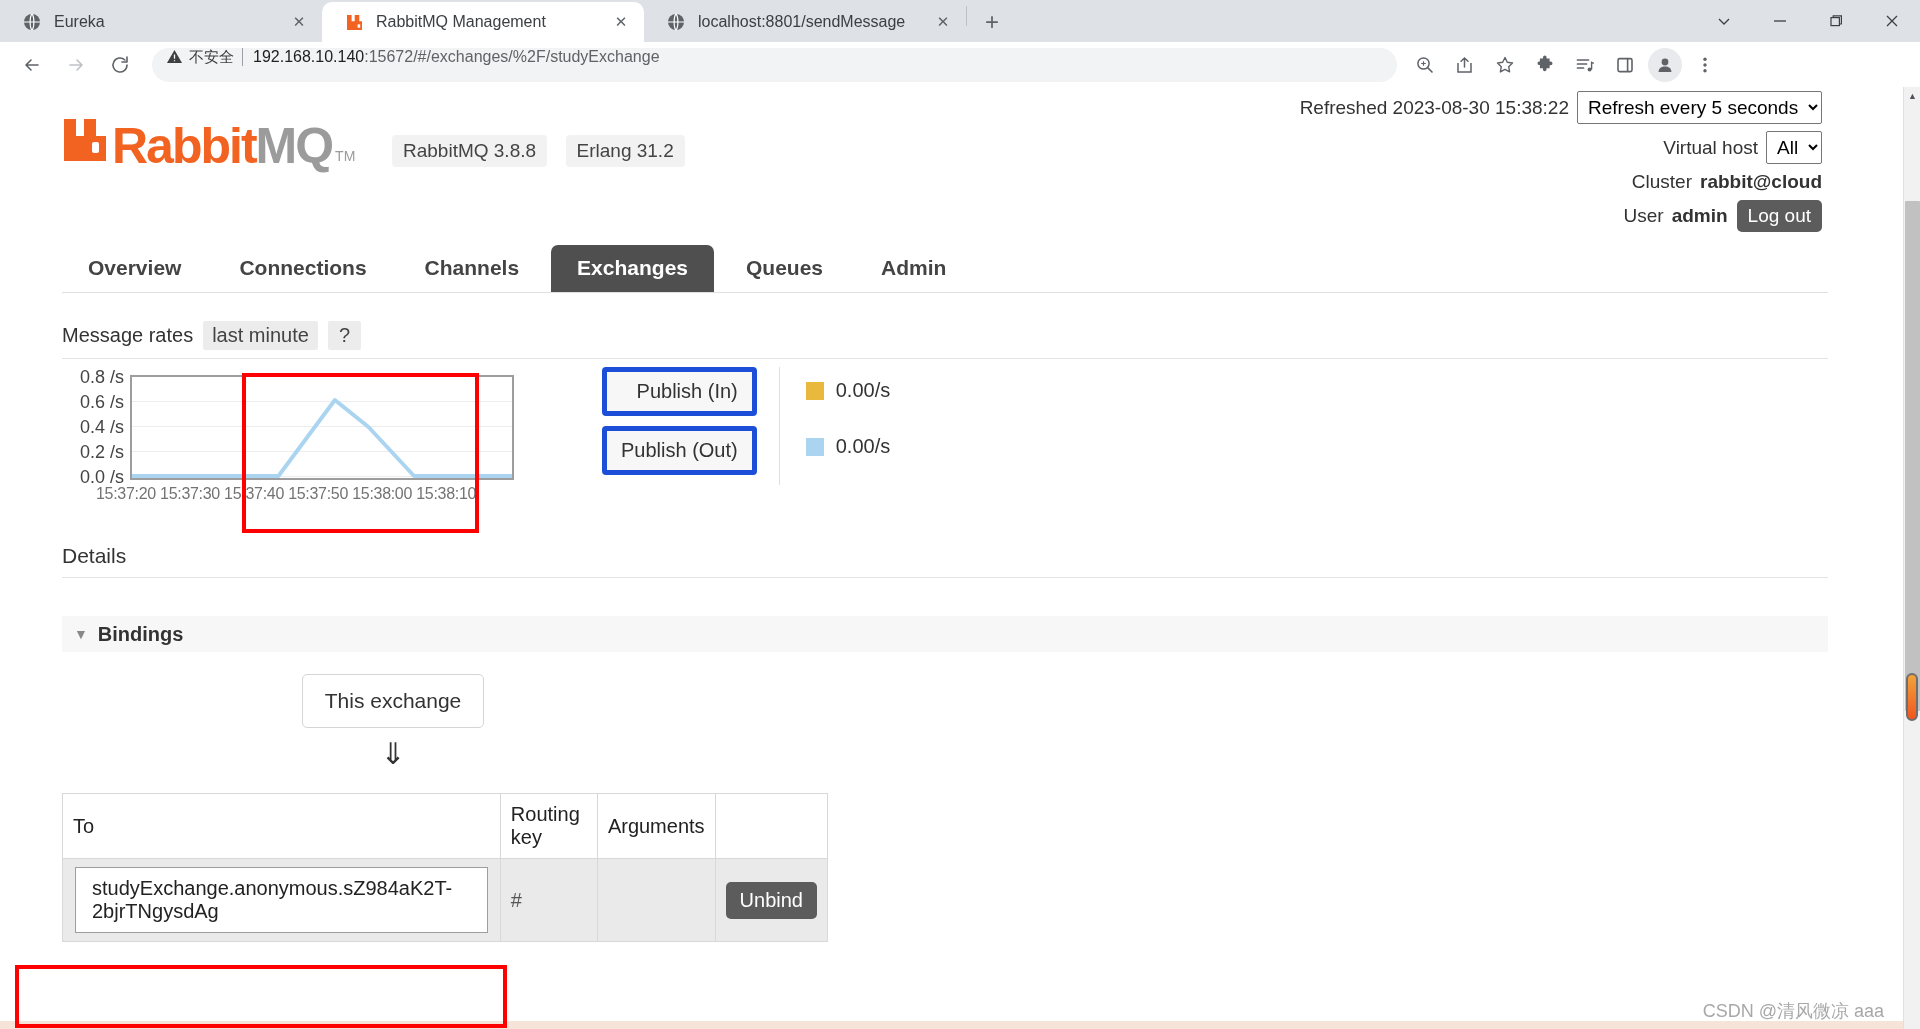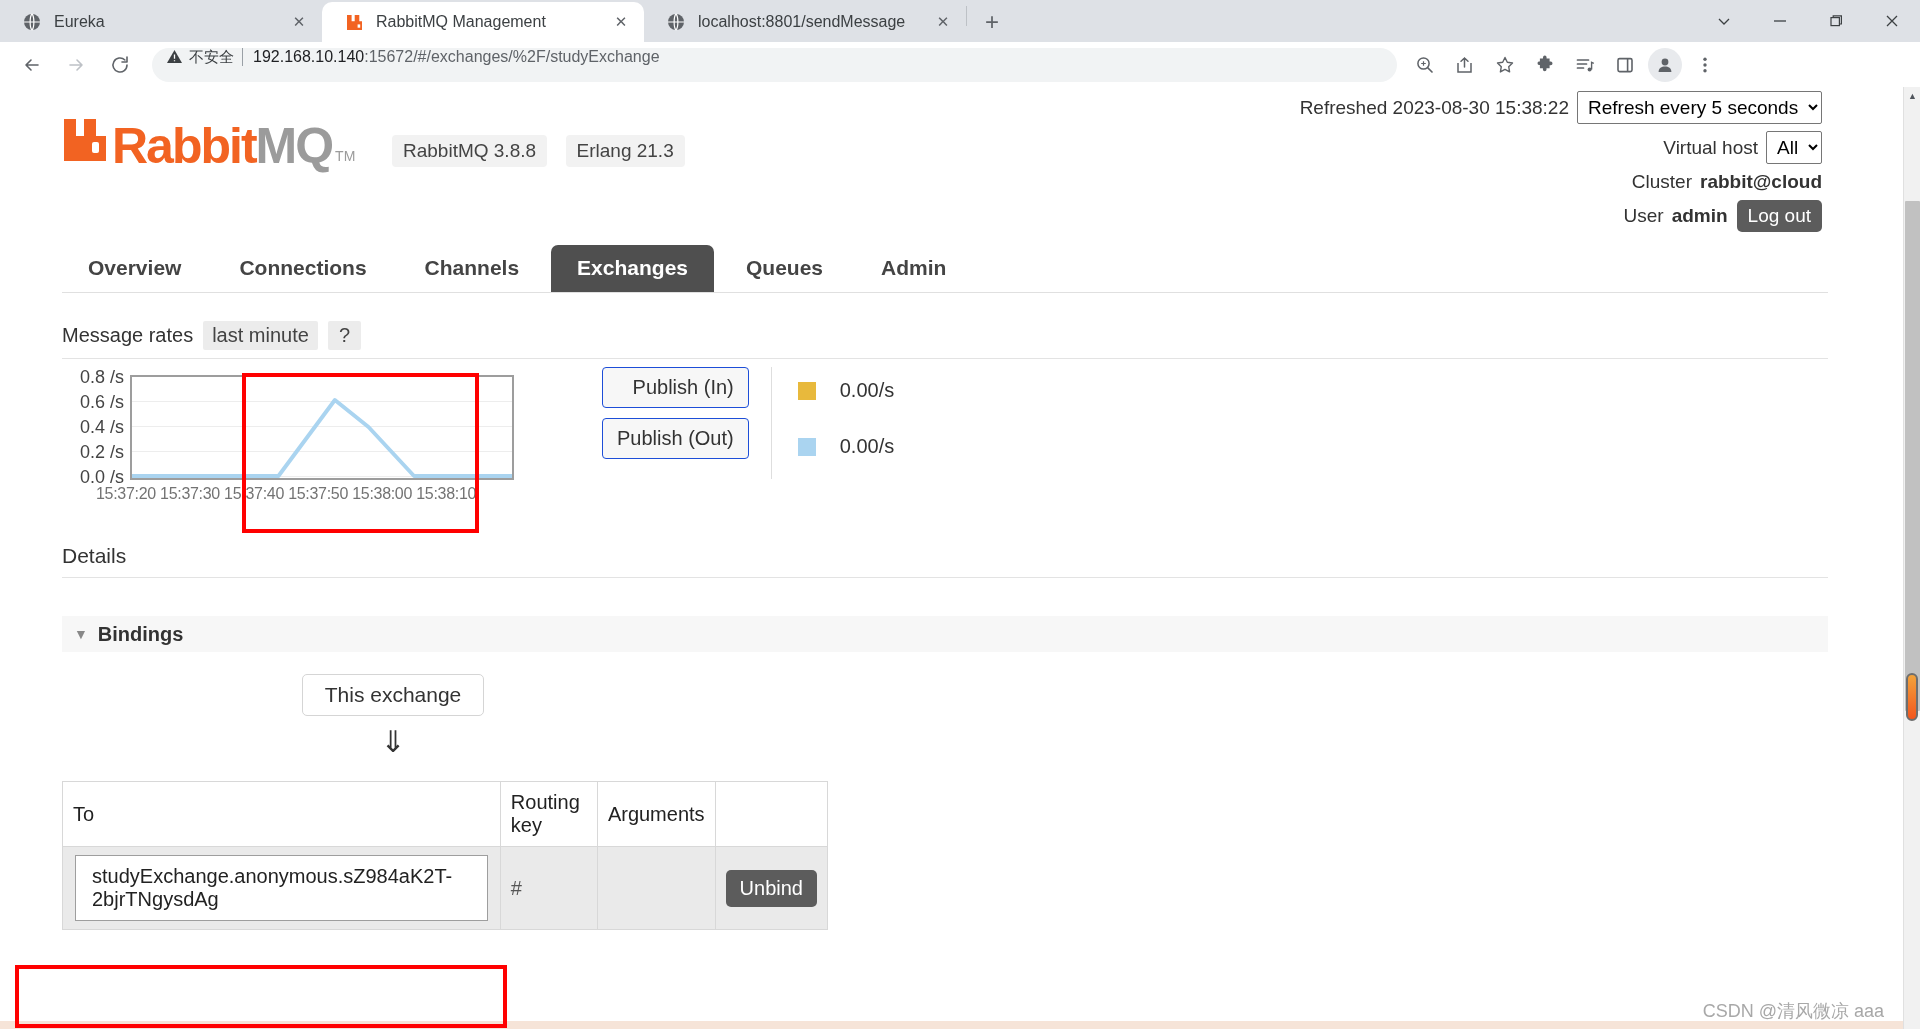--- a/index.html
+++ b/index.html
@@ -192,29 +192,29 @@
     font-size: 16px; color: #737373; white-space: nowrap; letter-spacing: -0.3px;
   }
   .redbox-chart {
     position: absolute; left: 180px; top: -2px; width: 237px; height: 160px;
     border: 4px solid #ff0000; pointer-events: none;
   }
 
   .legend { position: absolute; left: 540px; top: 8px; display: flex; }
   .legend-labels { display: flex; flex-direction: column; }
   .lgbtn {
-    background: #f7f7f7; border: 1px solid #1d4ed8; border-radius: 4px;
+    background: #f7f7f7; border: 5px solid #1d4ed8; border-radius: 4px;
     font-size: 20px; color: #333; padding: 8px 14px; margin-bottom: 10px;
     text-align: right; min-width: 126px; line-height: 1.15;
   }
   .legend-vals {
     border-left: 1px solid #dedede; padding-left: 26px; margin-left: 22px;
     display: flex; flex-direction: column;
   }
-  .lgval { display: flex; align-items: center; height: 47px; margin-bottom: 9px; gap: 12px; }
+  .lgval { display: flex; align-items: center; height: 47px; margin-bottom: 9px; }
   .swatch { width: 18px; height: 18px; margin-right: 12px; display:inline-block; }
   .lgval .num { font-size: 20px; color: #333; }
 
   
   .sec-head { font-size: 21px; color: #333; margin: 0 0 0 14px; }
   .sec-head-rule { height: 1px; background: #e3e3e3; margin: 9px 0 0 14px; }
   .kvtable { margin-left: 14px; margin-top: 12px; border-collapse: collapse; }
   .kvtable td { padding: 4px 0; vertical-align: top; }
   .kvtable td.k {
     text-align: right; font-size: 21px; color: #333; font-weight: bold;
@@ -229,21 +229,21 @@
     margin: 38px 0 0 14px; background: #f7f7f7;
     height: 36px; display: flex; align-items: center;
     padding-left: 12px; width: calc(100% - 14px);
   }
   .caret { color: #888; font-size: 14px; margin-right: 10px; }
   .bindhead .t { font-size: 20px; font-weight: bold; color: #333; }
 
   .exch-box-wrap { text-align: center; margin-top: 22px; padding-right: 1090px; }
   .exch-box {
     display: inline-block; border: 1px solid #d5d5d5; border-radius: 5px;
-    font-size: 21px; color: #333; padding: 8px 22px; background: #fff;
+    font-size: 21px; color: #333; padding: 14px 22px; background: #fff;
   }
   .dblarrow { font-size: 30px; color: #333; margin-top: 8px; }
 
   .bindtable {
     margin: 22px 0 0 14px; border-collapse: collapse; width: 766px;
     font-size: 20px;
   }
   .bindtable th {
     border: 1px solid #d8d8d8; background: #fff; color: #222;
     font-weight: normal; text-align: left; padding: 9px 10px;
@@ -437,21 +437,21 @@
               <path d="M2 2h12v17h8V2h12v17h10v25H2z" fill="#f26322"></path>
               <rect x="30" y="25" width="7" height="11" rx="2" fill="#ffffff"></rect>
             </svg>
           </span>
           <span class="logo-txt"><span class="rabbit">Rabbit</span><span class="mq">MQ</span></span>
           <span class="logo-tm">TM</span>
         </div>
 
         <div class="versions">
           <span class="vbadge">RabbitMQ 3.8.8</span>
-          <span class="vbadge">Erlang 21.3</span>
+          <span class="vbadge">Erlang 31.2</span>
         </div>
 
         <div class="hdr-right">
           <div class="hdr-row">
             <span class="lbl">Refreshed 2023-08-30 15:38:22</span>
             <select class="sel">
               <option>Refresh every 5 seconds</option>
             </select>
           </div>
           <div class="hdr-row">

